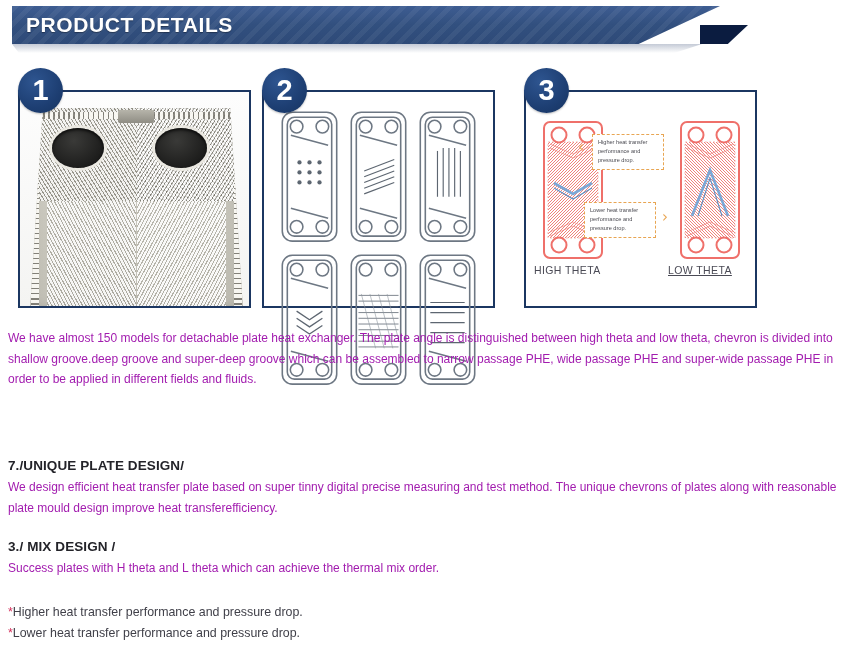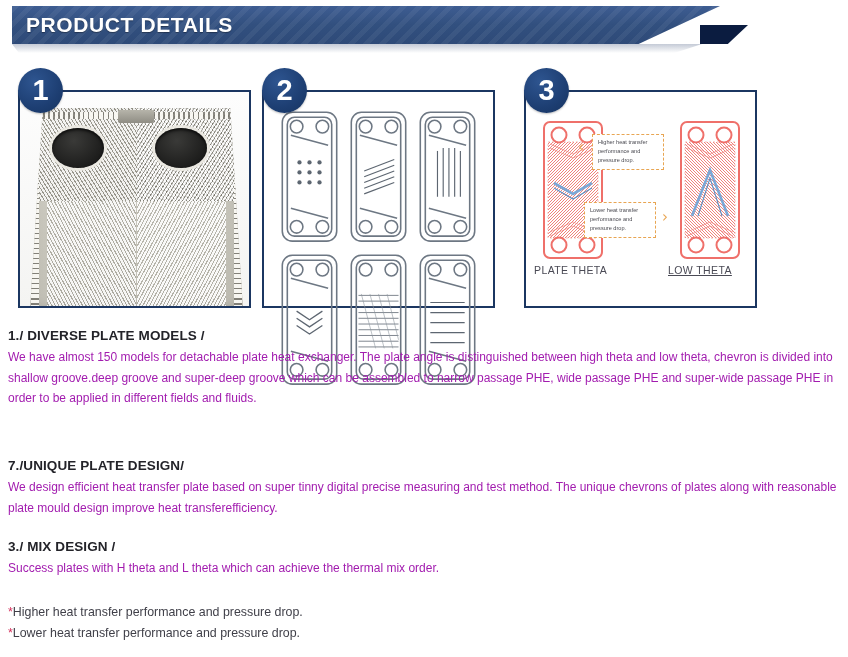--- a/index.html
+++ b/index.html
@@ -513,27 +513,26 @@
     </div>
     <div class="callout" id="callout-low">
       <span class="callout-line">Lower heat transfer</span>
       <span class="callout-line">performance and</span>
       <span class="callout-line">pressure drop.</span>
     </div>
 
     <div class="arrow-mark" id="arrow-left">‹</div>
     <div class="arrow-mark" id="arrow-right">›</div>
 
-    <div class="theta-label" id="label-high">PLATE THETA</div>
+    <div class="theta-label" id="label-high">HIGH THETA</div>
     <div class="theta-label" id="label-low">LOW THETA</div>
   </div>
 </div>
 
 <div class="copy" id="sec-1">
-  <p class="sec-head">1./ DIVERSE PLATE MODELS /</p>
   <p class="sec-body">We have almost 150 models for detachable plate heat exchanger. The plate angle is distinguished between high theta and low theta, chevron is divided into shallow groove.deep groove and super-deep groove which can be assembled to narrow passage PHE, wide passage PHE and super-wide passage PHE in order to be applied in different fields and fluids.</p>
 </div>
 
 <div class="copy" id="sec-2">
   <p class="sec-head">7./UNIQUE PLATE DESIGN/</p>
   <p class="sec-body">We design efficient heat transfer plate based on super tinny digital precise measuring and test method. The unique chevrons of plates along with reasonable plate mould design improve heat transferefficiency.</p>
 </div>
 
 <div class="copy" id="sec-3">
   <p class="sec-head">3./ MIX DESIGN /</p>

